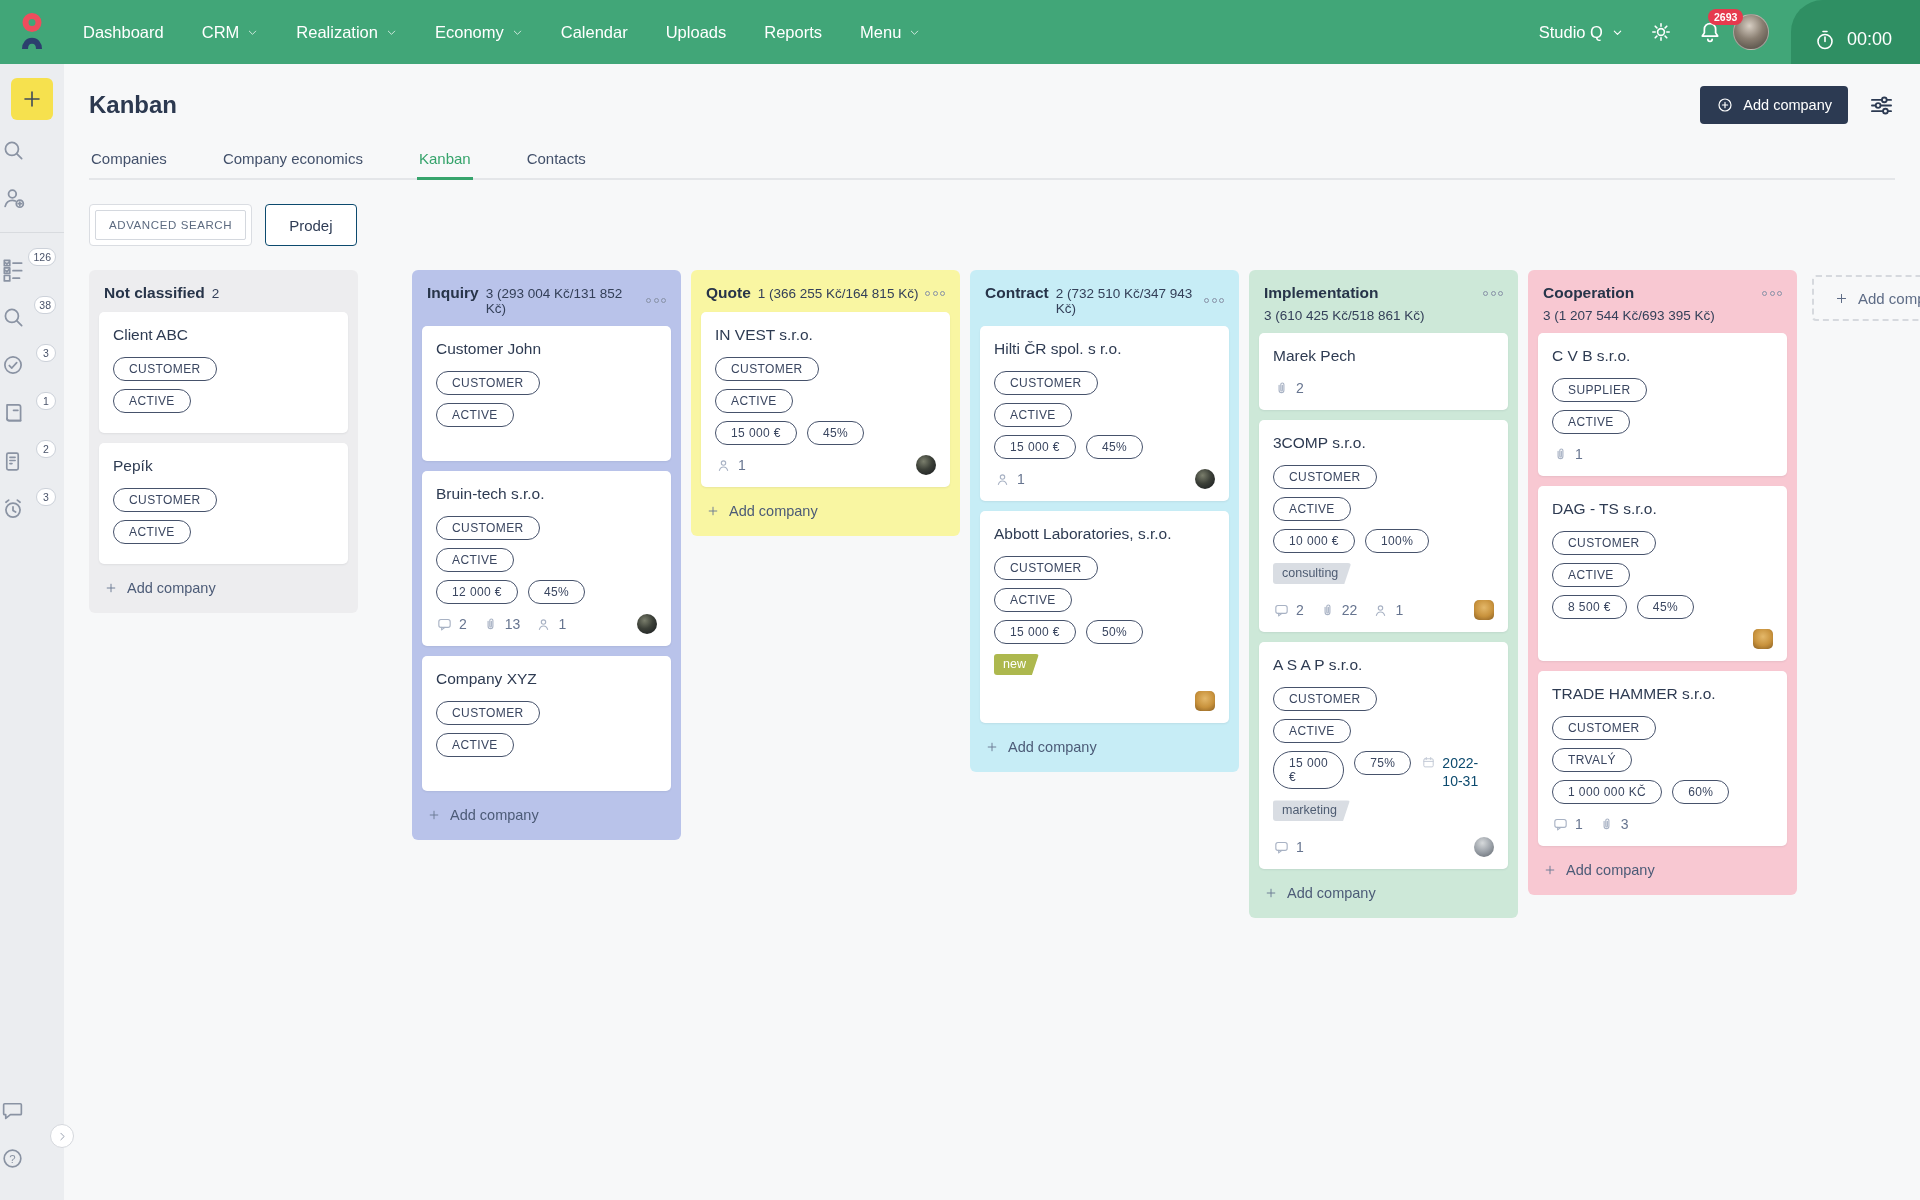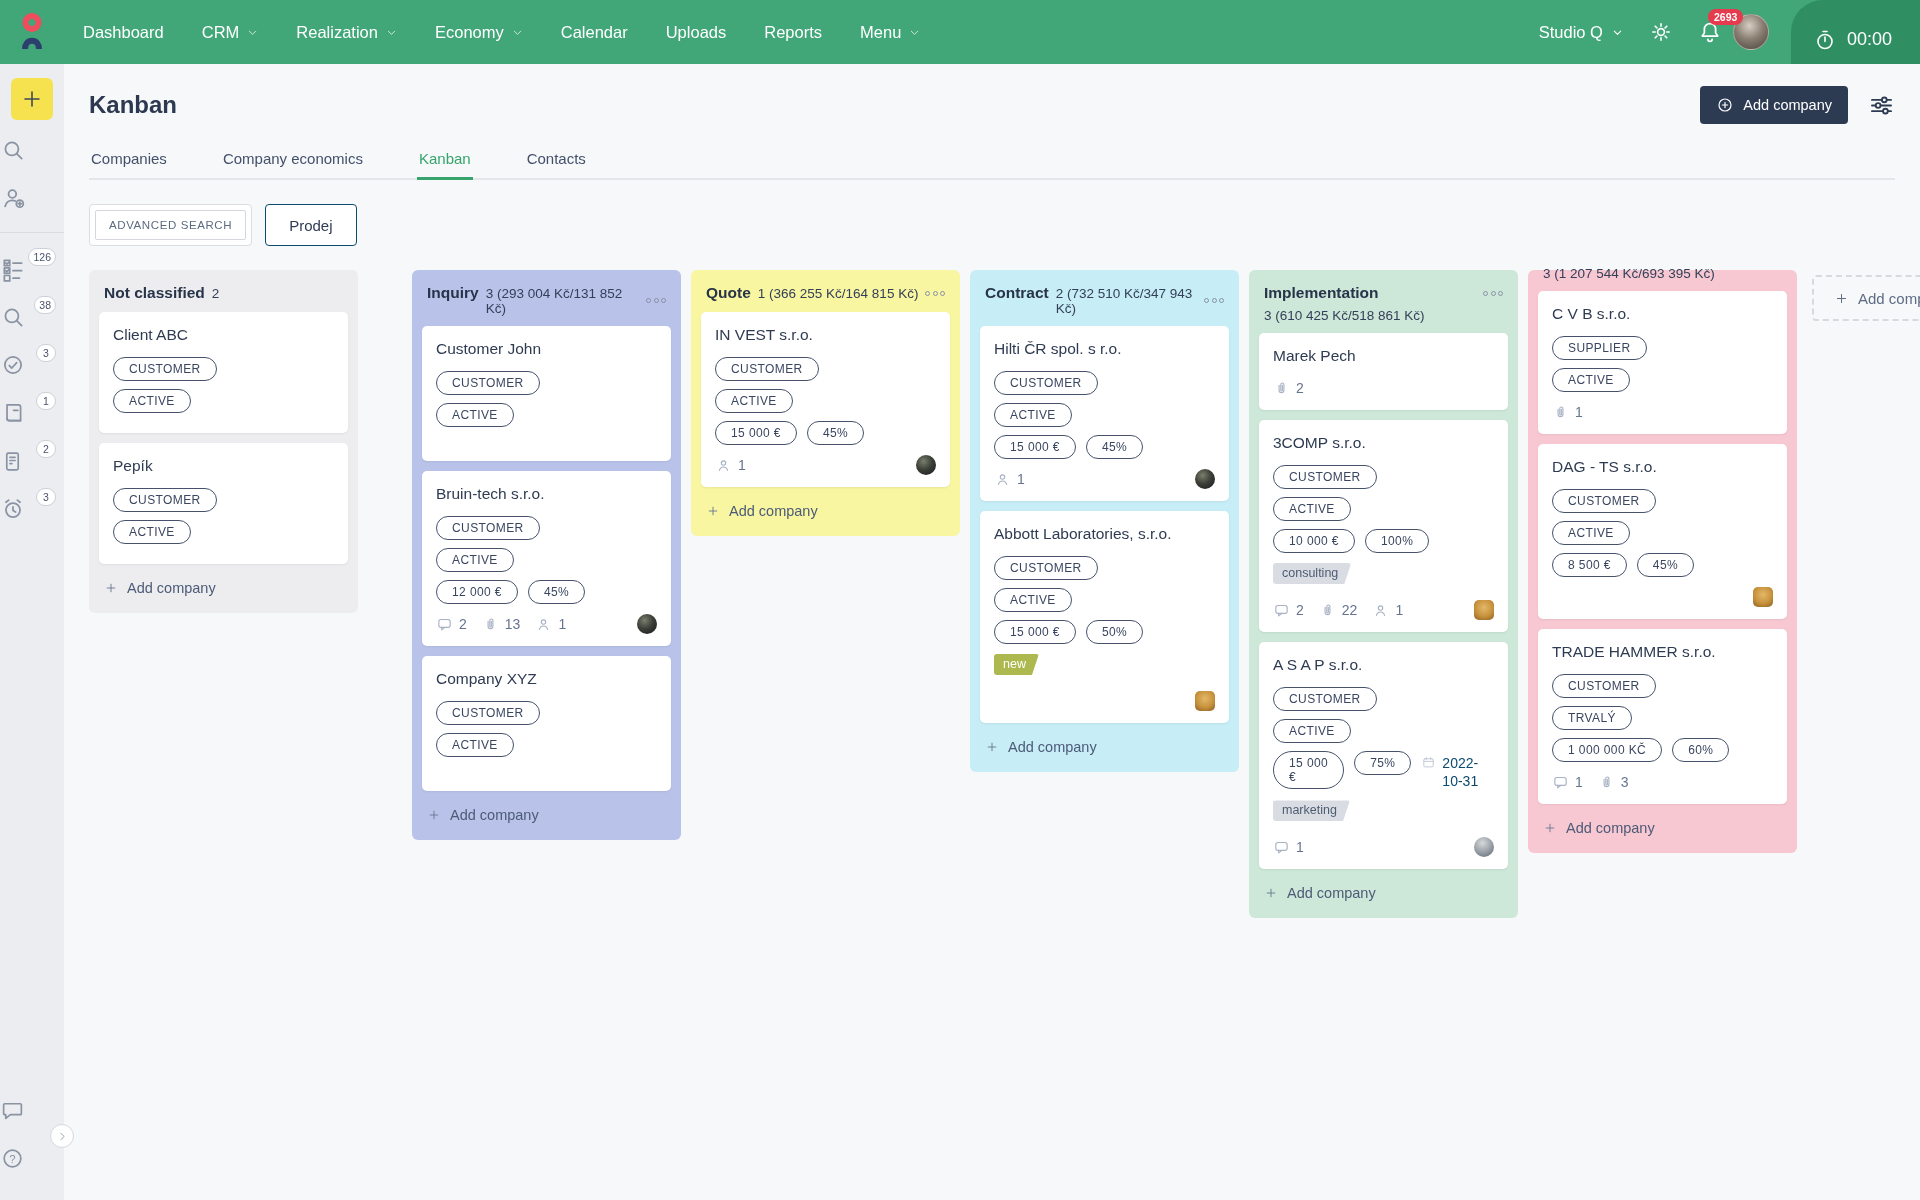--- a/index.html
+++ b/index.html
@@ -551,20 +551,28 @@
         <div class="add-card">
           <span class="plus-g">
             <svg class="ic " width="14" height="14" viewBox="0 0 24 24">
               <path d="M12 5.5v13M5.5 12h13"></path>
             </svg>
           </span>
           <span>Add company</span>
         </div>
       </section>
       <section class="kcol" style="background: rgb(248, 200, 210);">
+        <div class="col-head">
+          <span class="col-name">Cooperation</span>
+          <span class="dots">
+            <i></i>
+            <i></i>
+            <i></i>
+          </span>
+        </div>
         <div class="col-stats2">3 (1 207 544 Kč/693 395 Kč)</div>
         <article class="kcard">
           <div class="kcard-title">C V B s.r.o.</div>
           <div class="pill-row"><span class="pill">SUPPLIER</span></div>
           <div class="pill-row"><span class="pill">ACTIVE</span></div>
           <div class="kfoot">
             <span class="ficon">
               <svg class="ic " width="17" height="17" viewBox="0 0 24 24">
                 <path d="M8.6 7.5v7a3.4 3.4 0 0 0 6.8 0v-8a2.2 2.2 0 0 0-4.4 0v8a1.1 1.1 0 0 0 2.2 0v-7"></path>
               </svg>

